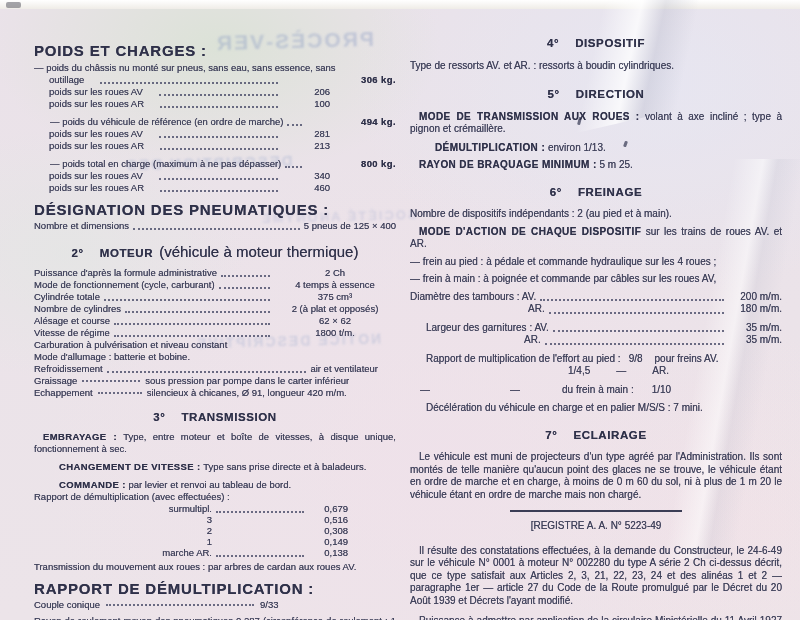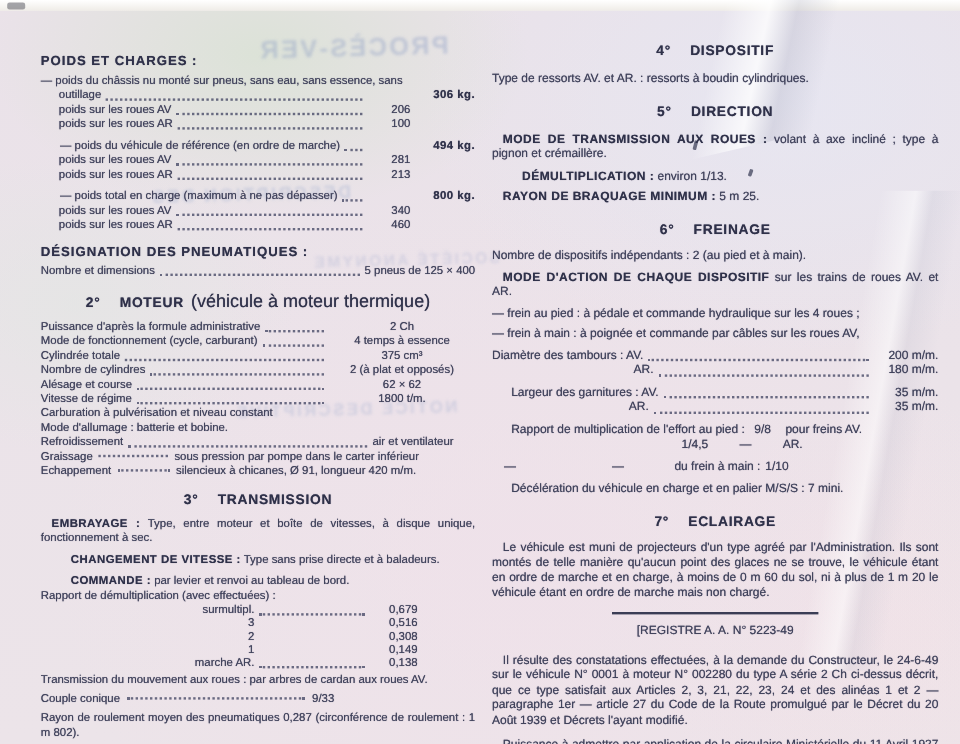--- a/index.html
+++ b/index.html
@@ -38,29 +38,29 @@
   .gh2{top:202px;left:260px;font-size:13px;color:rgba(150,162,200,.28);}
   .gh3{top:326px;left:195px;font-size:14px;color:rgba(140,158,198,.30);}
 
   .col{position:absolute;top:0;}
   .col-left{left:34px;width:362px;top:36px;}
   .col-right{left:410px;width:372px;top:28px;}
 
   .h{ text-align:center;font-weight:bold;font-size:11.5px;letter-spacing:.6px;color:#2f3149;}
   .h .num{margin-right:16px;}
   .h .suffix{font-weight:normal;font-size:15px;letter-spacing:0;margin-left:6px;}
-  .st{font-weight:bold;font-size:11px;letter-spacing:.8px;color:#2f3149;}
+  .st{font-weight:bold;font-size:15px;letter-spacing:.8px;color:#2f3149;}
   .b{font-weight:bold;color:#2f3149;letter-spacing:.4px;}
 
   .row{display:flex;align-items:flex-end;}
   .lead{flex:1 1 auto;min-width:10px;border-bottom:2px dotted rgba(73,75,104,.8);margin:0 4px 2px 4px;height:0;}
   .gapfill{flex:1 1 auto;margin:0 4px;}
   .v1{width:36px;text-align:right;flex:none;}
   .v2{width:54px;text-align:right;flex:none;}
-  .ind{padding-left:15px;}
+  .ind{padding-left:15px;gap:12px;}
   .vm{width:122px;text-align:center;flex:none;}
   .dots-f{display:inline-block;width:58px;border-bottom:2px dotted rgba(73,75,104,.8);vertical-align:2px;margin:0 5px;}
   .dots-c{display:inline-block;width:148px;border-bottom:2px dotted rgba(73,75,104,.8);vertical-align:2px;margin:0 6px;}
   .dots-e{display:inline-block;width:44px;border-bottom:2px dotted rgba(73,75,104,.8);vertical-align:2px;margin:0 5px;}
 
   .tbl{width:266px;margin:1px auto 0 auto;}
   .tbl .row{height:11px;}
   .tlbl{width:130px;text-align:right;flex:none;}
   .tval{width:40px;text-align:right;flex:none;}
 
@@ -69,21 +69,21 @@
   .line{margin:0;}
   .rule{width:172px;border-top:2px solid #3b3d55;margin:9px auto 8px auto;}
   .center{text-align:center;}
 
   .mt2{margin-top:2px;} .mt4{margin-top:4px;justify-content:flex-end;} .mt5{margin-top:5px;} .mt6{margin-top:6px;margin-left:16px;}
   .mt8{margin-top:8px;} .mt10{margin-top:10px;} .mt12{margin-top:12px;} .mt14{margin-top:14px;}
   .mt16{margin-top:16px;}
 
   .fr-line2{margin-left:158px;}
   .fr-line3{margin-left:10px;}
-  .dash2{margin-left:80px;} .fr3lbl{margin-left:42px;} .fr3val{margin-left:4px;}
+  .dash2{margin-left:80px;} .fr3lbl{margin-left:42px;} .fr3val{margin-left:18px;}
   .frac{margin:0 12px 0 8px;}
   .rc{font-size:10px;line-height:12.5px;}
 </style>
 </head>
 <body>
 
 <div class="scan-top"></div>
 <div class="speck"></div>
 
 <div class="paper">
@@ -256,20 +256,21 @@
       </div>
       <div class="row">
         <span class="tlbl">marche AR.</span>
         <span class="lead"></span>
         <span class="tval">0,138</span>
       </div>
     </div>
 
     <p class="line mt2">Transmission du mouvement aux roues : par arbres de cardan aux roues AV.</p>
 
+    <div class="st mt10">RAPPORT DE DÉMULTIPLICATION :</div>
     <p class="line mt4">
       <span>Couple conique</span><span class="dots-c"></span><span>9/33</span>
     </p>
     <p class="p mt4">Rayon de roulement moyen des pneumatiques 0,287 (circonférence de roulement : 1 m 802).</p>
 
   </div>
 
   <div class="col col-right rc">
 
     <div class="h">

